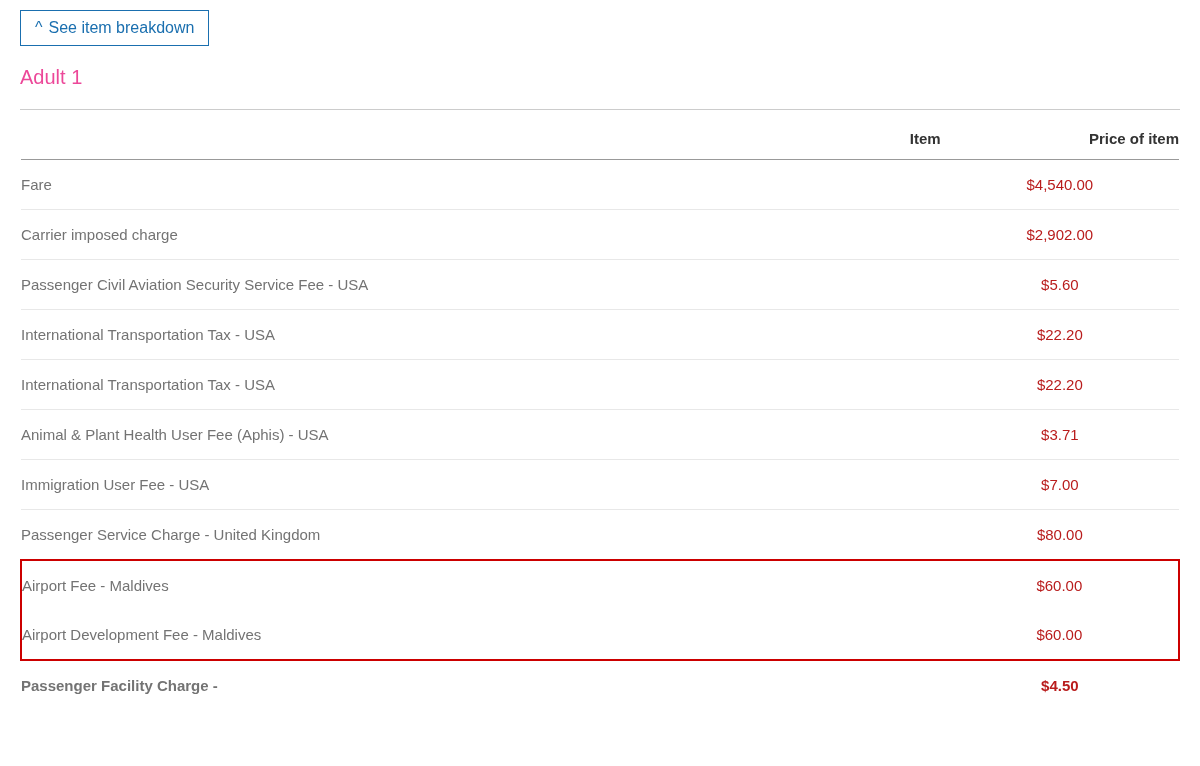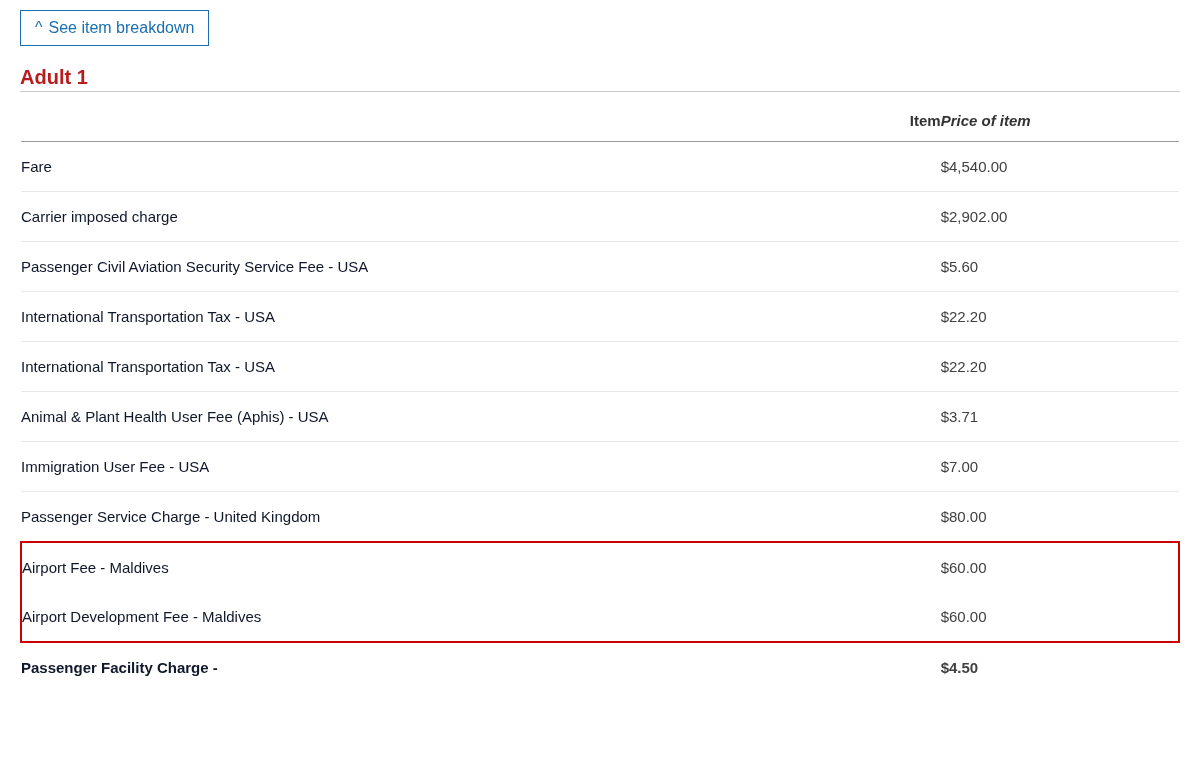--- a/index.html
+++ b/index.html
@@ -29,24 +29,24 @@
       text-decoration: none;
       font-size: 16px;
       font-weight: 500;
       border: 1.5px solid #1a6faf;
       padding: 8px 14px;
       margin-bottom: 20px;
     }
 
     .section-title {
       font-size: 20px;
-      font-weight: 700;
-      color: #b91c1c;
+      font-weight: 400;
+      color: #ec4899;
       margin-bottom: 8px;
-      padding-bottom: 2px;
+      padding-bottom: 20px;
       border-bottom: 1px solid #cccccc;
     }
 
     .breakdown-table {
       width: 100%;
       border-collapse: collapse;
     }
 
     .breakdown-table thead tr th {
       padding: 12px 0;
@@ -54,38 +54,37 @@
       font-size: 15px;
       color: #333;
       border-bottom: 1.5px solid #999;
     }
 
     .breakdown-table thead tr th:first-child {
       text-align: right;
     }
 
     .breakdown-table thead tr th:last-child {
-      text-align: left;
-      font-style: italic;
+      text-align: right;
     }
 
     .breakdown-table tbody tr td {
       padding: 16px 0;
       font-size: 15px;
-      color: #0f172a;
+      color: #737373;
       border-bottom: 1px solid #e8e8e8;
     }
 
     .breakdown-table tbody tr td:first-child {
       text-align: left;
     }
 
     .breakdown-table tbody tr td:last-child {
-      text-align: left;
-      color: #404040;
+      text-align: center;
+      color: #b91c1c;
     }
 
     .breakdown-table tbody tr:last-child td {
       border-bottom: none;
       font-weight: bold;
     }
   </style>
 </head>
 <body>
 

